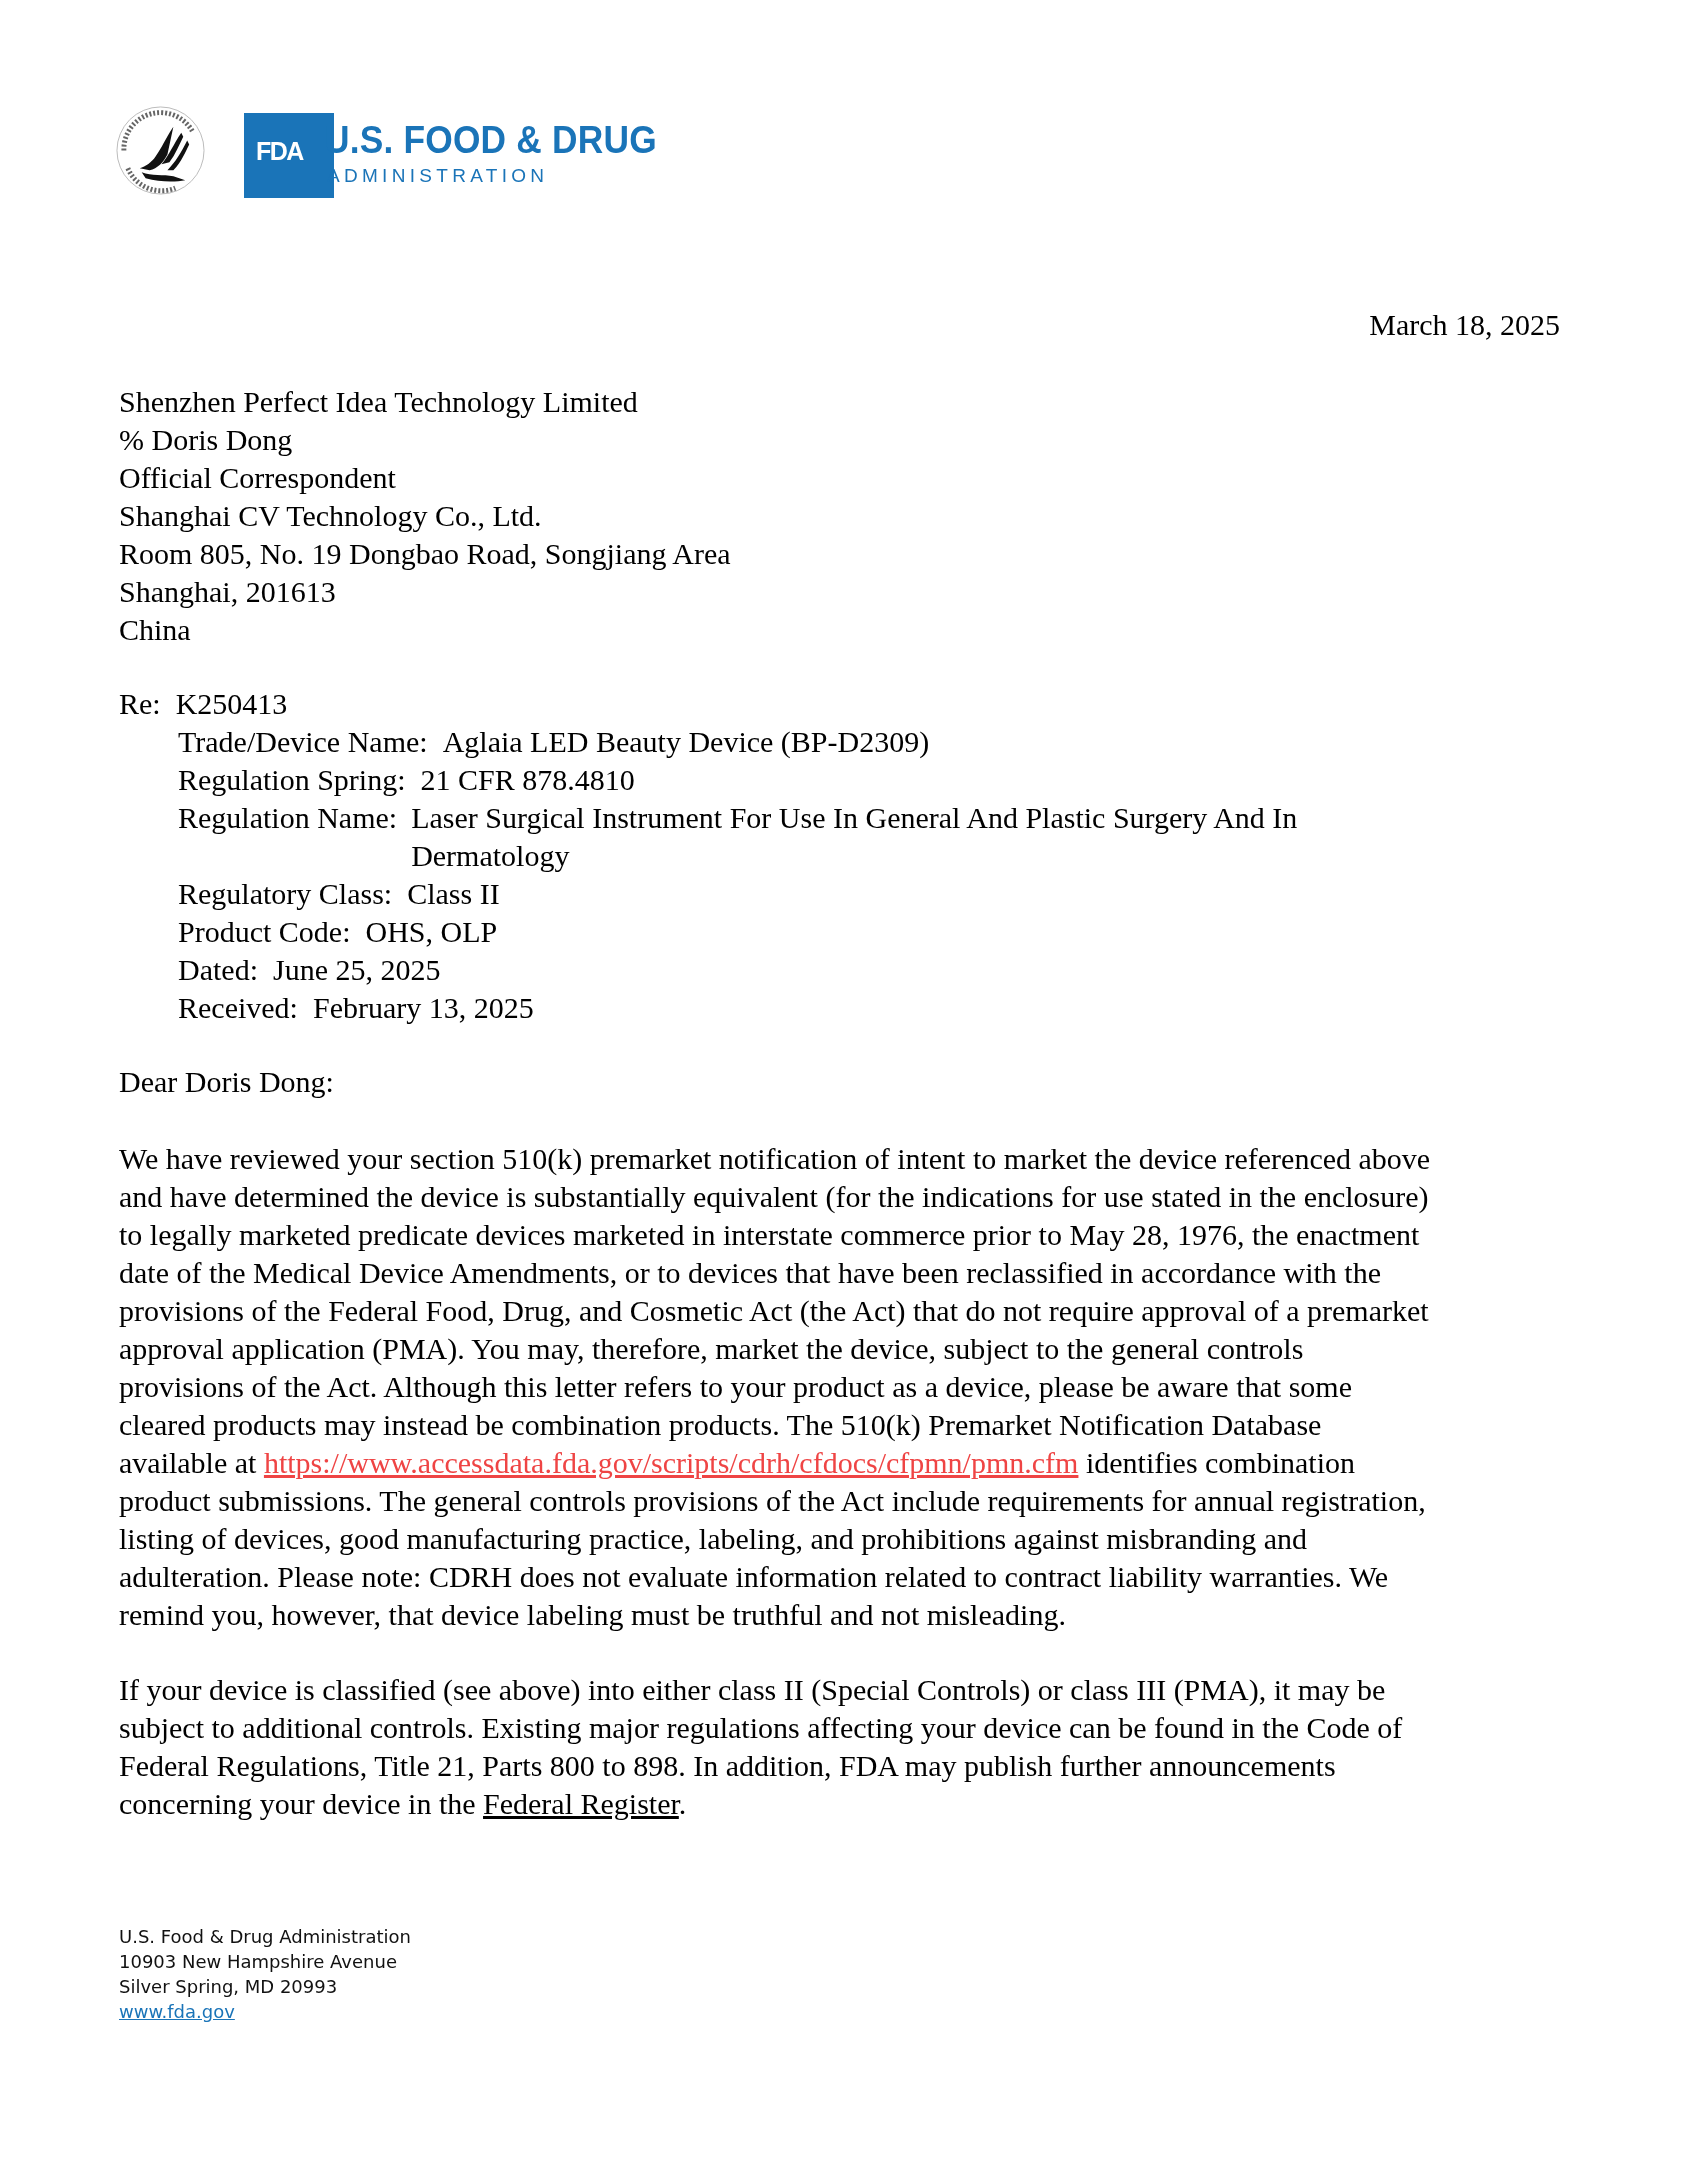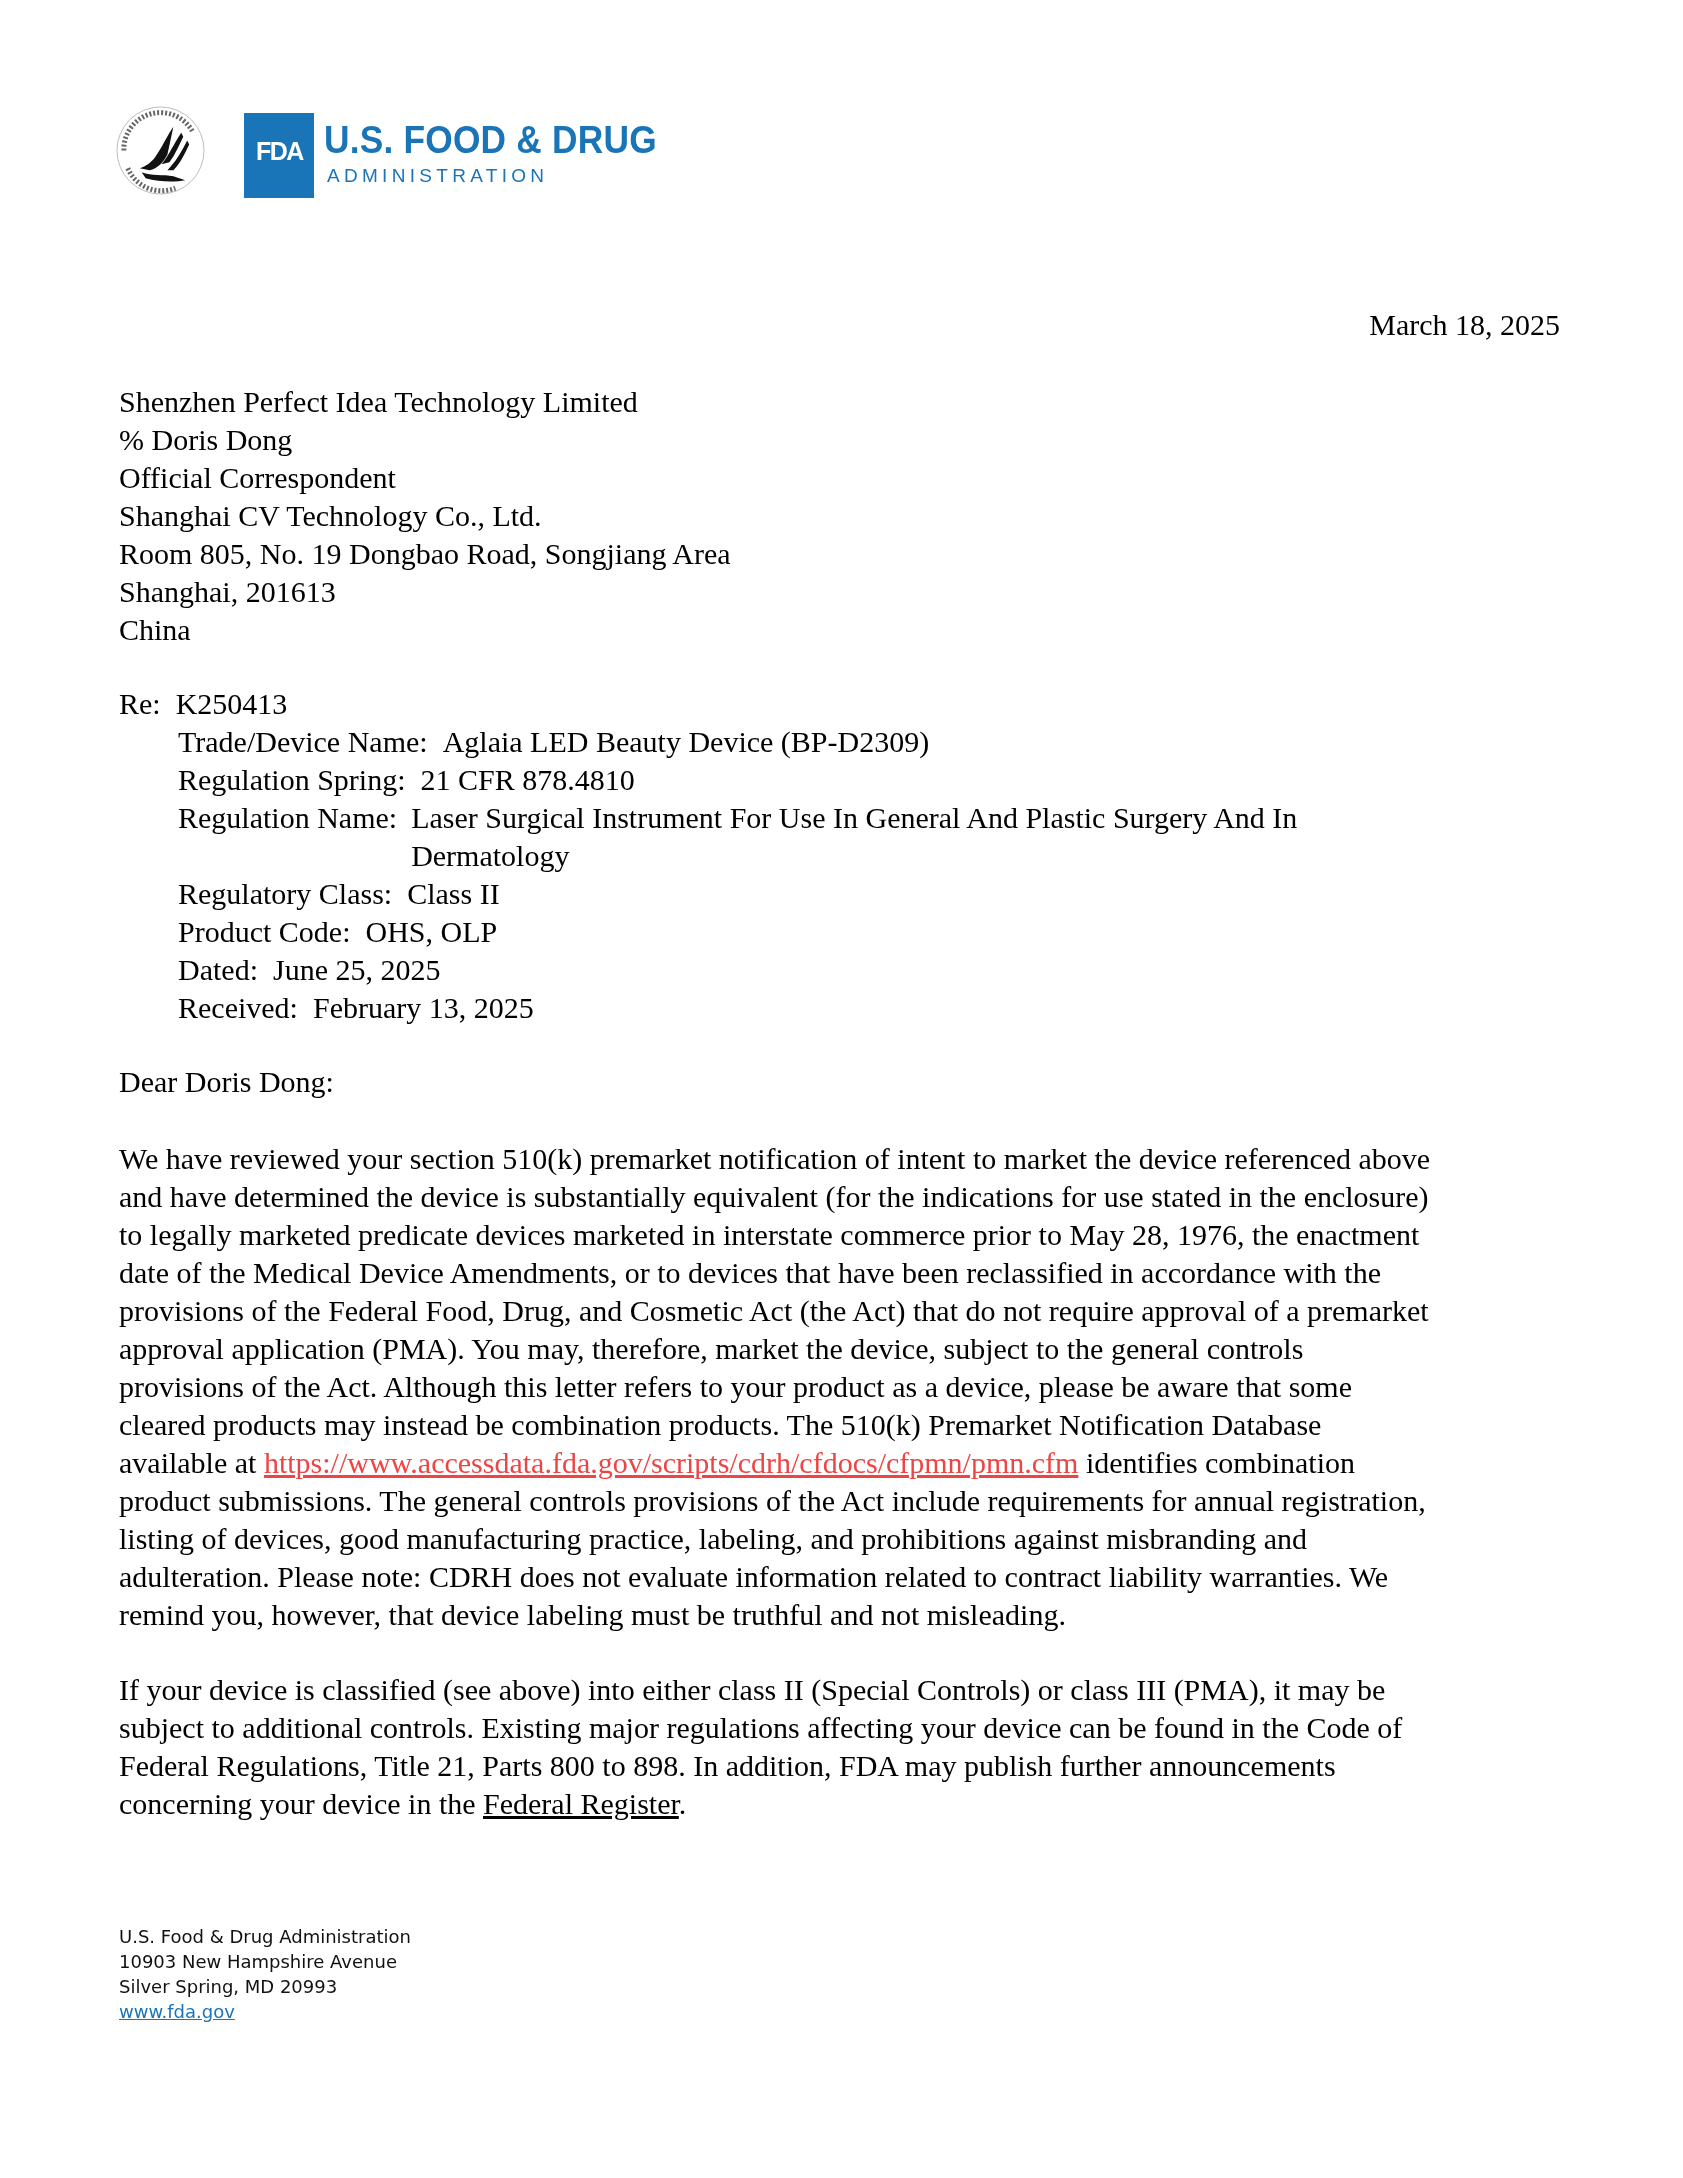--- a/index.html
+++ b/index.html
@@ -1,21 +1,21 @@
 <!DOCTYPE html>
 <html><head>
 <meta charset="utf-8">
 <style>
   html, body { margin:0; padding:0; background:#ffffff; }
   body { width:1683px; height:2178px; position:relative; overflow:hidden; color:#000; }
   .serif { font-family: Liberation Serif, serif; font-size:30px; line-height:38px; }
   .abs { position:absolute; }
   .line { white-space:nowrap; display:block; }
   #logo-seal { left:114px; top:103px; width:93px; height:95px; }
-  #fda-box { left:244px; top:113px; width:70px; height:85px; background:#1a74b8; }
+  #fda-box { left:244px; top:113px; width:90px; height:85px; background:#1a74b8; }
   #fda-box-text { position:absolute; left:4px; top:24px; width:63px; text-align:center; color:#fff; font-family:"Liberation Sans", sans-serif; font-weight:bold; font-size:25px; letter-spacing:-1.5px; }
   #fda-title { left:324px; top:119px; color:#1a74b8; font-family:"Liberation Sans", sans-serif; font-weight:bold; font-size:38px; letter-spacing:0.2px; white-space:nowrap; transform:scaleX(0.93); transform-origin:left top; }
   #fda-subtitle { left:327px; top:165px; color:#1a74b8; font-family:"Liberation Sans", sans-serif; font-size:19px; letter-spacing:4.3px; white-space:nowrap; }
   #date { right:123px; top:306px; text-align:right; }
   #address { left:119px; top:383px; }
   #re-block { left:119px; top:685px; }
   .re-indent { padding-left:59px; }
   .kv-wrap { display:flex; }
   .kv-wrap .val { display:block; }
   #salutation { left:119px; top:1063px; }

